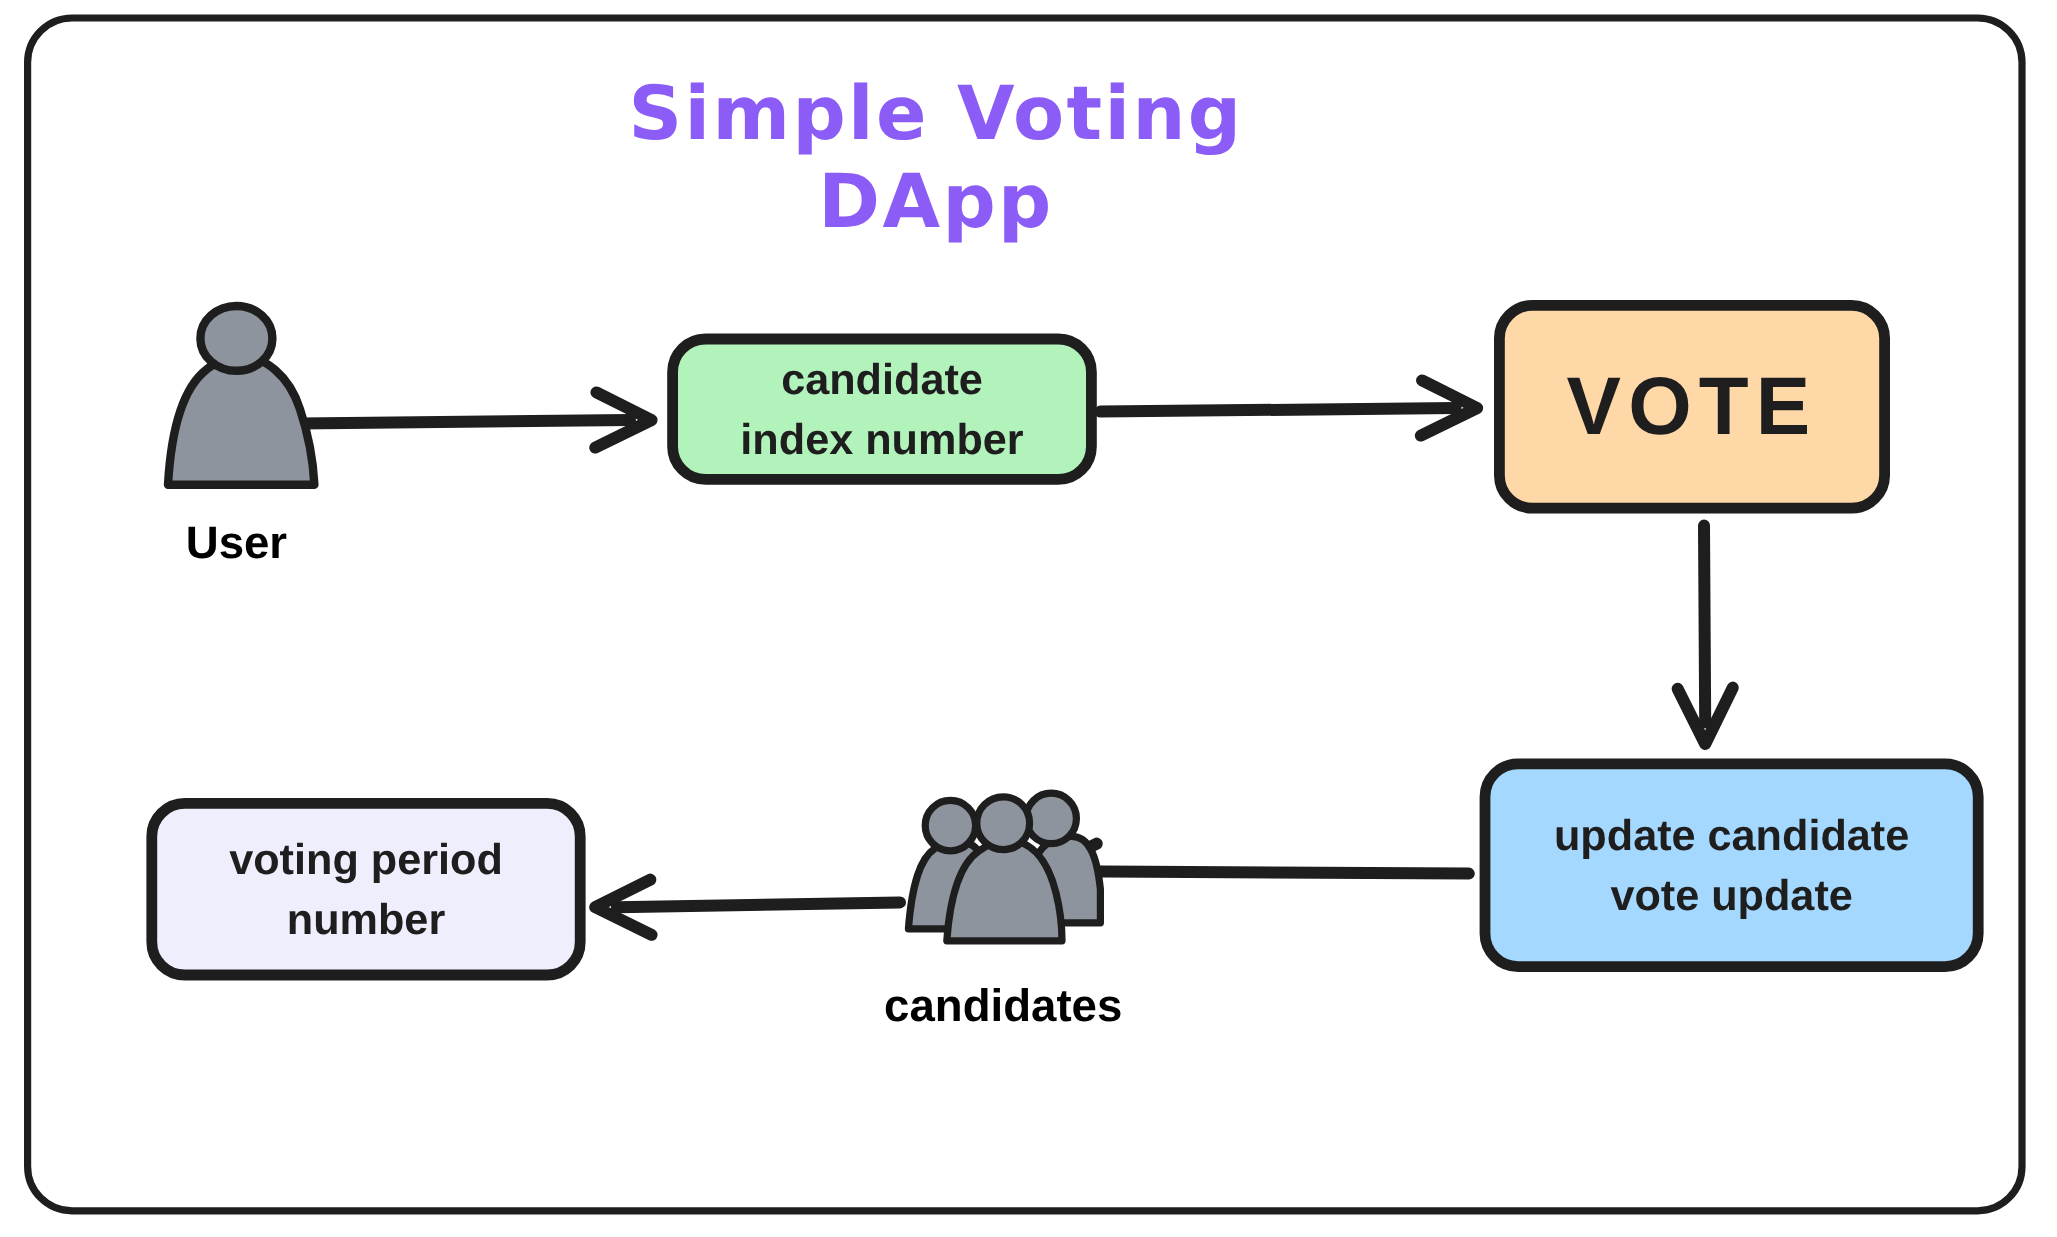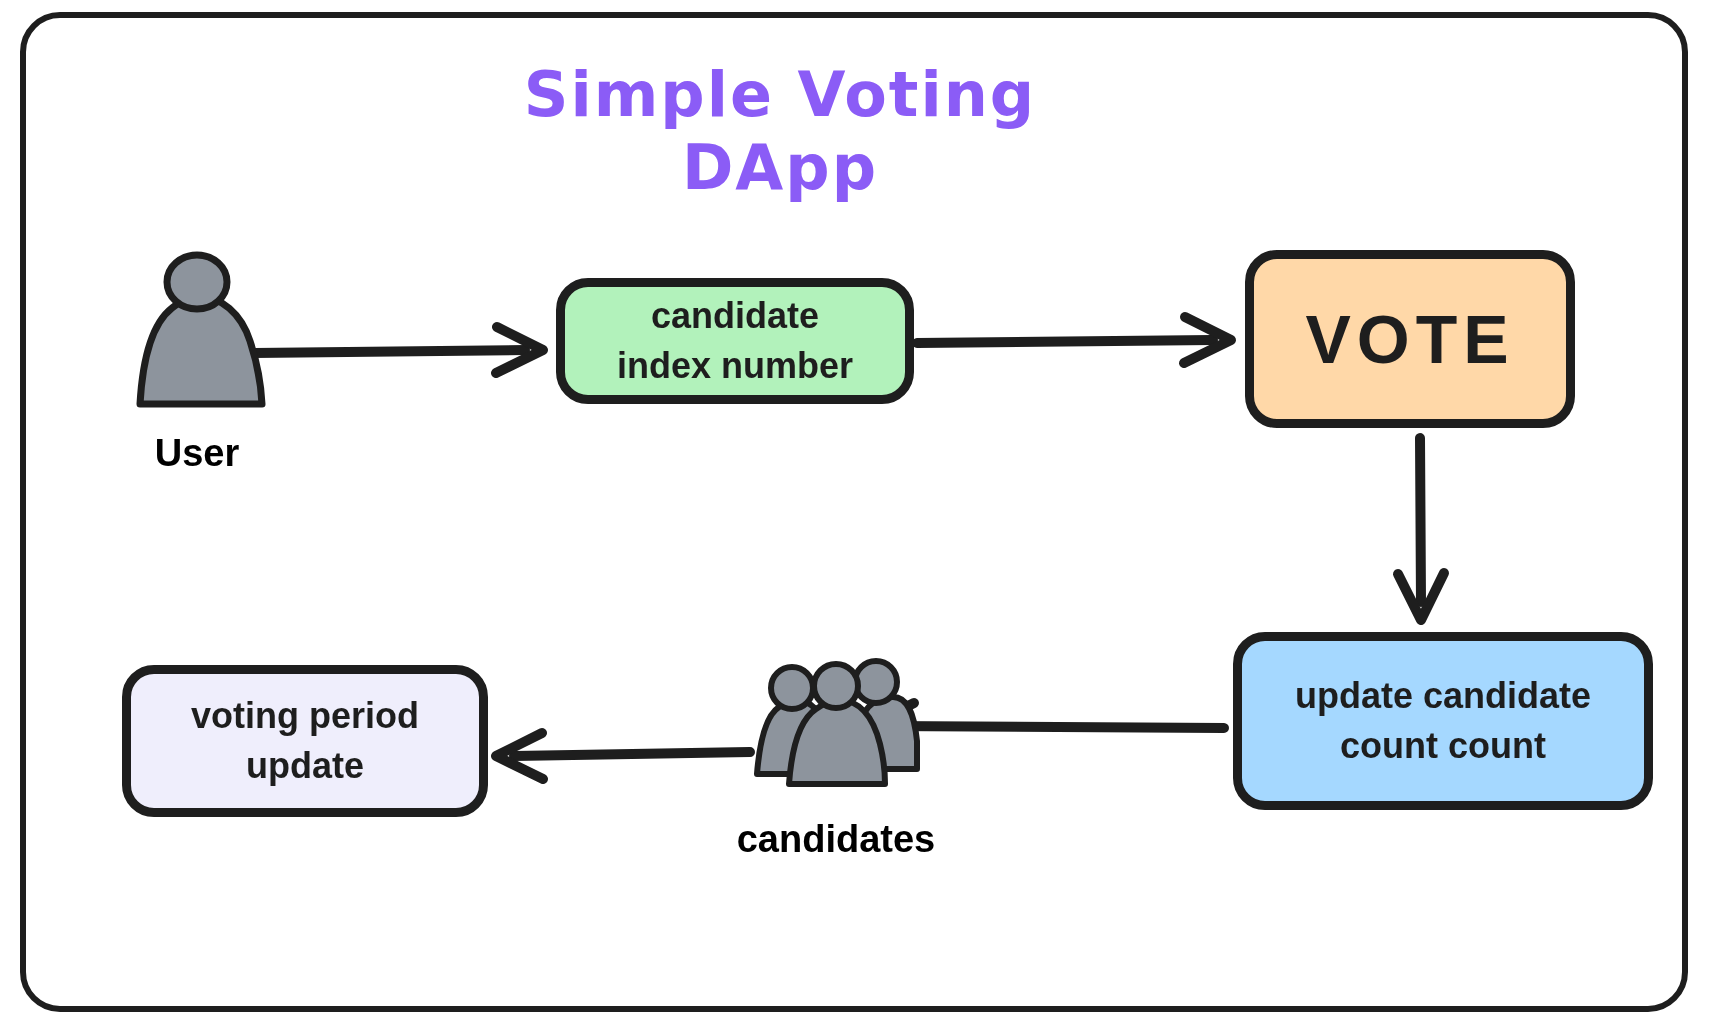--- a/index.html
+++ b/index.html
@@ -143,23 +143,23 @@
     <div class="line">candidate</div>
     <div class="line">index number</div>
   </div>
 
   <div class="node node-orange">
     <div class="line">VOTE</div>
   </div>
 
   <div class="node node-blue">
     <div class="line">update candidate</div>
-    <div class="line">count count</div>
+    <div class="line">vote update</div>
   </div>
 
   <div class="node node-violet">
     <div class="line">voting period</div>
-    <div class="line">update</div>
+    <div class="line">number</div>
   </div>
 
   <div class="actor-label label-user">User</div>
   <div class="actor-label label-candidates">candidates</div>
 </div>
 
 </body></html>

